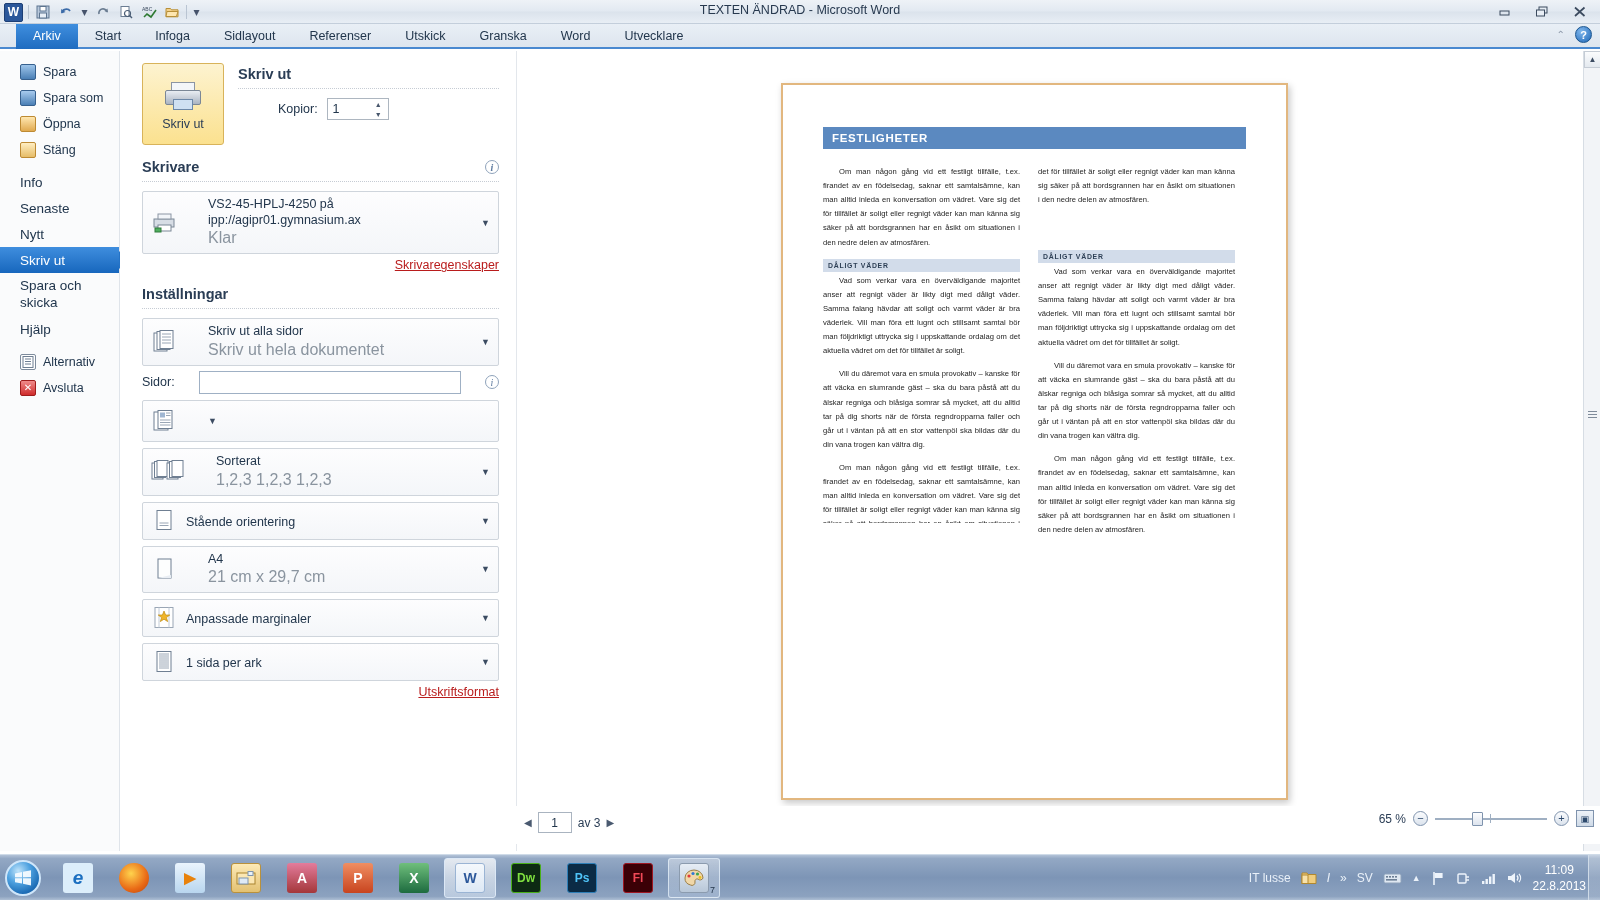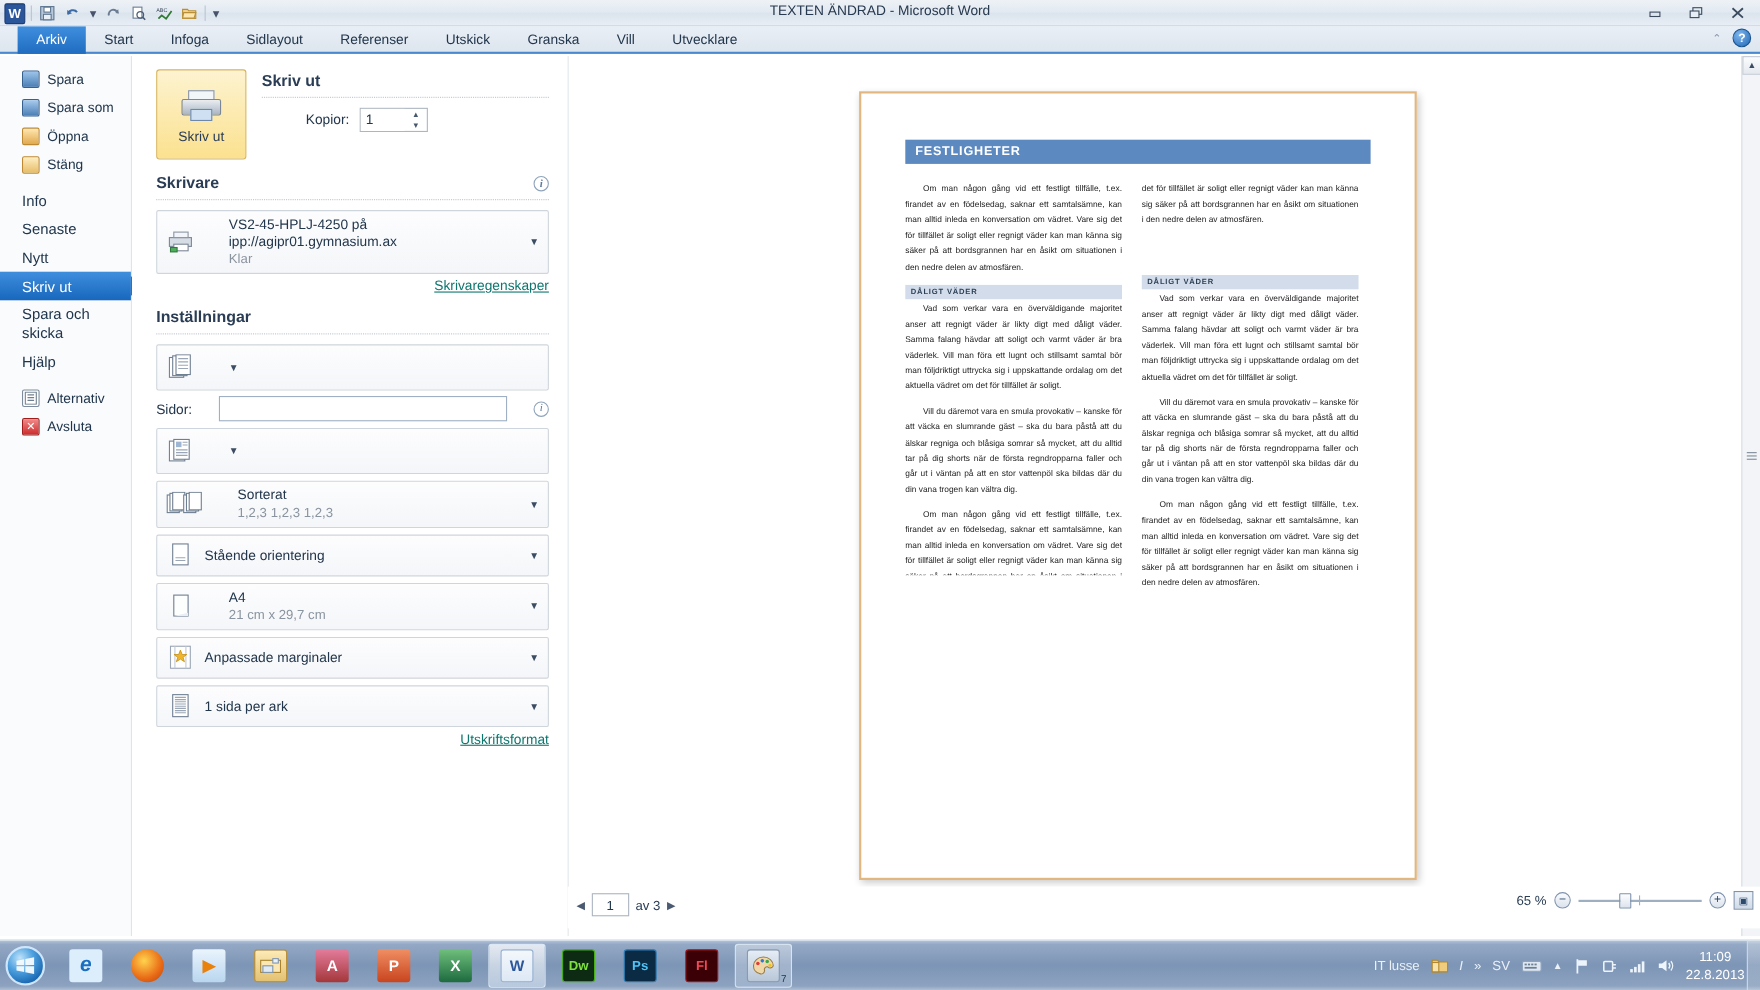--- a/index.html
+++ b/index.html
@@ -168,24 +168,24 @@
   }
   .combo {
     border: 1px solid #cfd5dc; background: linear-gradient(#fdfdfe,#f4f6f9);
     border-radius: 2px; display: flex; align-items: center;
     padding: 5px 8px; gap: 9px; margin-top: 6px; min-height: 38px;
   }
   .combo.tall { min-height: 42px; gap: 31px; }
   .combo-ico { width: 26px; flex: 0 0 26px; display: flex; align-items: center; justify-content: center; }
   .combo-txt { flex: 1; line-height: 1.25; }
   .combo-main { font-size: 12.5px; color: #22364c; }
-  .combo-sub { font-size: 12px; color: #8a949f; }
+  .combo-sub { font-size: 16px; color: #8a949f; }
   .caret { font-size: 9px; color: #3c4c62; }
   .link {
-    text-align: right; font-size: 12.5px; color: #0f766e;
+    text-align: right; font-size: 12.5px; color: #b91c1c;
     text-decoration: underline; margin-top: 4px;
   }
   .pages-row { display: flex; align-items: center; gap: 24px; margin-top: 5px; }
   .pages-row label { font-size: 12.5px; color: #22364c; }
   .pages-row input {
     flex: 1; height: 23px; border: 1px solid #9fb0c4; background: #fff;
     font-family: "Liberation Sans", sans-serif; font-size: 12.5px; padding: 0 5px; outline: none;
   }
 
   
@@ -390,21 +390,21 @@
 
   <div class="ribbon">
     <div class="tabs">
       <div class="tab active">Arkiv</div>
       <div class="tab">Start</div>
       <div class="tab">Infoga</div>
       <div class="tab">Sidlayout</div>
       <div class="tab">Referenser</div>
       <div class="tab">Utskick</div>
       <div class="tab">Granska</div>
-      <div class="tab">Vill</div>
+      <div class="tab">Word</div>
       <div class="tab">Utvecklare</div>
     </div>
     <div class="ribbon-right">
       <div style="font-size:10px;color:#8a97a8">⌃</div>
       <div class="help-btn">?</div>
     </div>
   </div>
 
   <div class="backstage">
 
@@ -513,20 +513,24 @@
             <rect x="4" y="1.5" width="13" height="18" fill="#fff" stroke="#6f7f92"></rect>
             <rect x="7" y="0.5" width="13" height="18" fill="#fff" stroke="#6f7f92"></rect>
             <g stroke="#9aa6b5">
                 <line x1="9" y1="4" x2="18" y2="4"></line>
                 <line x1="9" y1="7" x2="18" y2="7"></line>
                 <line x1="9" y1="10" x2="18" y2="10"></line>
                 <line x1="9" y1="13" x2="18" y2="13"></line>
               </g>
           </svg>
         </span>
+        <span class="combo-txt">
+          <span class="combo-main" style="display:block">Skriv ut alla sidor</span>
+          <span class="combo-sub" style="display:block">Skriv ut hela dokumentet</span>
+        </span>
         <span class="caret">▼</span>
       </div>
 
       <div class="pages-row">
         <label>Sidor:</label>
         <input value="" style="">
         <span class="info-ico">i</span>
       </div>
 
       <div class="combo tall">

